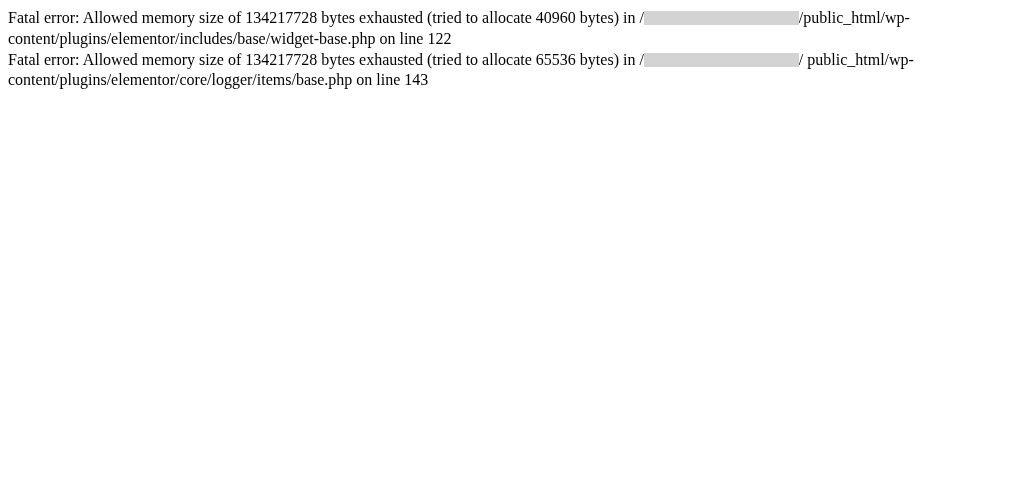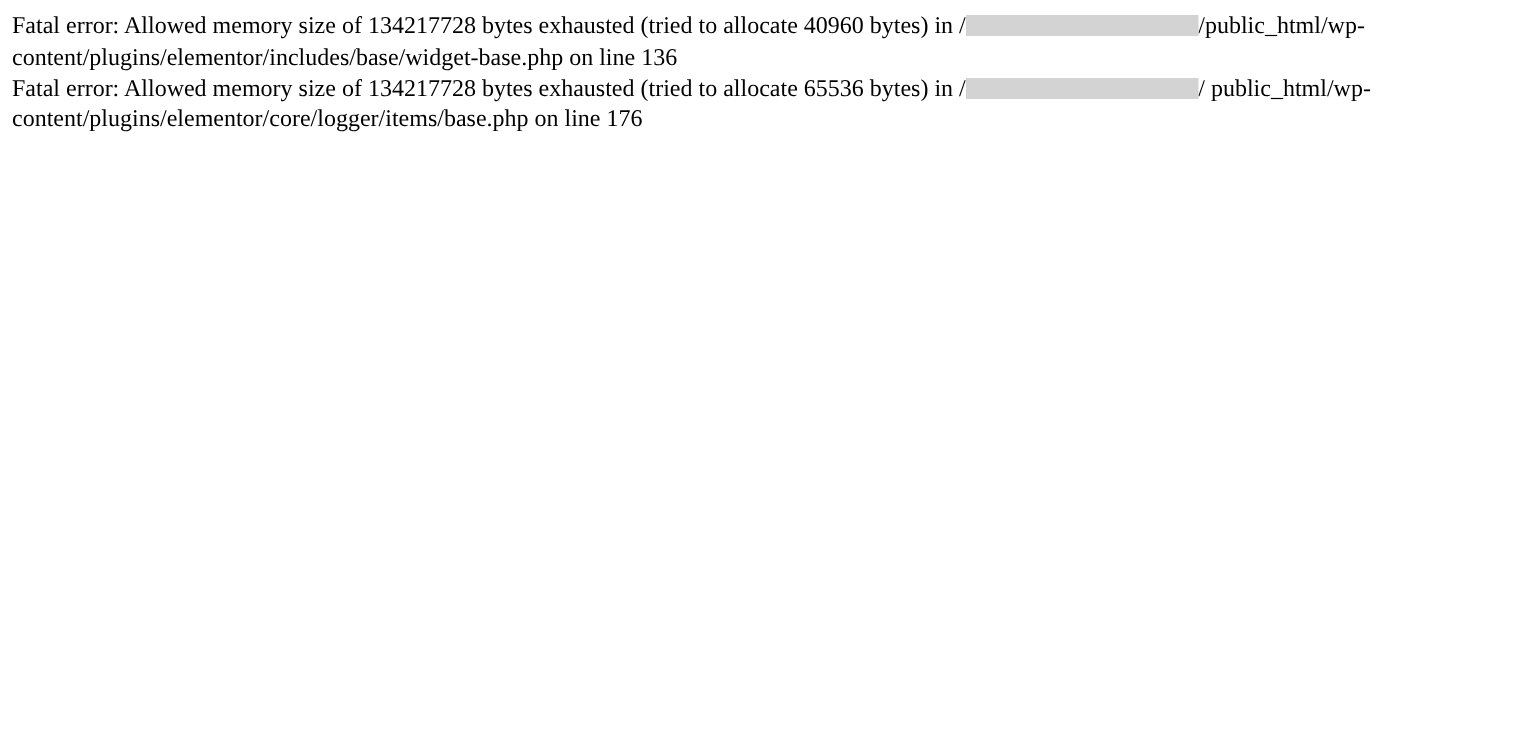--- a/index.html
+++ b/index.html
@@ -23,18 +23,18 @@
       height: 14px;
       vertical-align: middle;
       position: relative;
       top: -1px;
     }
   </style>
 </head>
 <body>
 
 <div class="error-line">
-  <span>Fatal error: Allowed memory size of 134217728 bytes exhausted (tried to allocate 40960 bytes) in /</span><span class="redacted"></span><span>/public_html/wp-</span><span>content/plugins/elementor/includes/base/widget-base.php on line 136</span>
+  <span>Fatal error: Allowed memory size of 134217728 bytes exhausted (tried to allocate 40960 bytes) in /</span><span class="redacted"></span><span>/public_html/wp-</span><span>content/plugins/elementor/includes/base/widget-base.php on line 122</span>
 </div>
 
 <div class="error-line">
-  <span>Fatal error: Allowed memory size of 134217728 bytes exhausted (tried to allocate 65536 bytes) in /</span><span class="redacted"></span><span>/ public_html/wp-</span><span>content/plugins/elementor/core/logger/items/base.php on line 176</span>
+  <span>Fatal error: Allowed memory size of 134217728 bytes exhausted (tried to allocate 65536 bytes) in /</span><span class="redacted"></span><span>/ public_html/wp-</span><span>content/plugins/elementor/core/logger/items/base.php on line 143</span>
 </div>
 
 </body></html>

